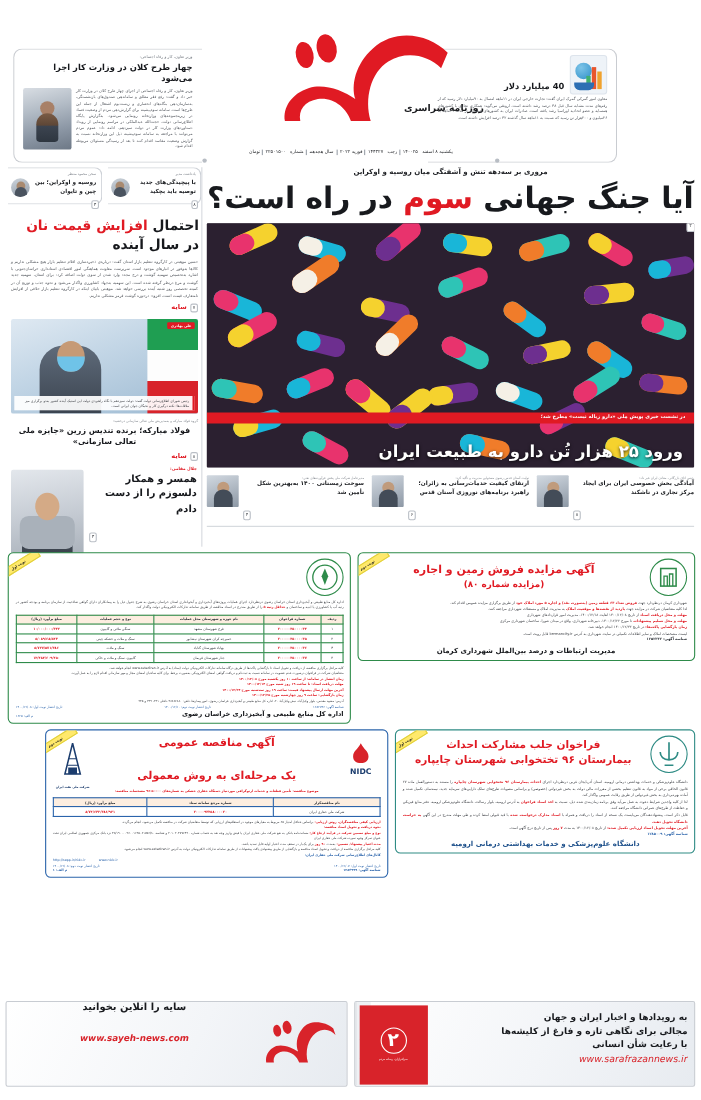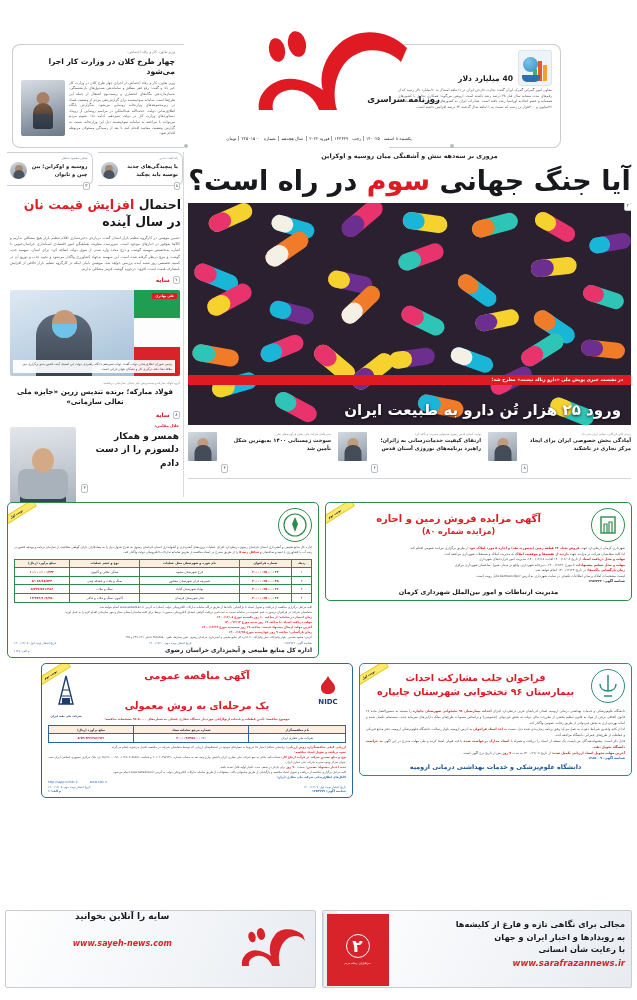--- a/index.html
+++ b/index.html
@@ -178,21 +178,21 @@
   .banners { position:absolute; left:5px; top:910px; width:627px; display:flex; gap:6px; }
   .ban { flex:1; border:1px solid #c8ccd2; border-radius:2px; height:78px; position:relative; overflow:hidden;
       background:linear-gradient(115deg,#ffffff 0%,#f3f5f8 55%,#e7ebf0 100%); }
   .ban-red { background:#d8232a; width:62px; height:72px; position:absolute; left:4px; top:3px;
       display:flex; flex-direction:column; align-items:center; justify-content:center; }
   .ban-red .n { color:#fff; font-size:17px; font-weight:bold; border:1.4px solid #fff;
       border-radius:50%; width:24px; height:24px; display:flex; align-items:center; justify-content:center; }
   .ban-red .cap { color:#fff; font-size:2.6px; margin-top:4px; text-align:center; line-height:1.3; }
   .ban-txt { position:absolute; right:6px; top:7px; left:72px; text-align:right; }
   .ban-line { font-size:8.2px; font-weight:bold; color:#17191d; line-height:1.55; }
-  .ban-url { font-size:8.5px; font-weight:bold; color:#d8232a; font-style:italic; margin-top:2px;
+  .ban-url { font-size:8.5px; font-weight:normal; color:#d8232a; font-style:italic; margin-top:2px;
       direction:ltr; text-align:right; }
   .ban-side { position:absolute; left:0; top:0; bottom:0; width:14px; background:#eef1f4;
       border-left:1px solid #d6dade; display:flex; align-items:center; justify-content:center; }
   .ban-side span { writing-mode:vertical-rl; font-size:4px; color:#4a4e55; font-weight:bold; }
   .ban2-logo { position:absolute; right:8px; top:12px; width:70px; height:46px; }
   .ban2-txt { position:absolute; right:86px; left:10px; top:0; text-align:center; }
   .ban2-line { font-size:9px; font-weight:bold; color:#17191d; }
   .ban2-url { font-size:8px; font-weight:bold; color:#d8232a; font-style:italic; margin-top:18px; direction:ltr; }
 </style>
 </head>
@@ -507,21 +507,21 @@
         <div class="ad-body" style="margin-top:4px;">شهرداری کرمان درنظردارد جهت <b>فروش تعداد ۶۴ قطعه زمین (به‌صورت نقد) و اجاره ۵ مورد املاک خود</b> از طریق برگزاری مزایده عمومی اقدام کند.</div>
         <div class="ad-body">لذا کلیه متقاضیان شرکت در مزایده جهت <b>بازدید از نقشه‌ها و موقعیت املاک</b> به مدیریت املاک و مستغلات شهرداری مراجعه کنند.</div>
         <div class="ad-body"><b>مهلت و محل دریافت اسناد</b> از تاریخ ۱۴۰۰/۱۲/۰۸ لغایت ۱۴۰۰/۱۲/۱۸- مدیریت امور قراردادهای شهرداری</div>
         <div class="ad-body"><b>مهلت و محل تسلیم پیشنهادات</b> تا مورخ ۱۴۰۰/۱۲/۲۲- دبیرخانه شهرداری، واقع در میدان شورا، ساختمان شهرداری مرکزی</div>
         <div class="ad-body"><b>زمان بازگشایی پاکت‌ها:</b> در تاریخ ۱۴۰۰/۱۲/۲۳ انجام خواهد شد.</div>
         <div class="ad-body">لیست مشخصات املاک و سایر اطلاعات تکمیلی در سایت شهرداری به آدرس kermancity.ir قابل رویت است.</div>
         <div class="ad-body" style="font-weight:bold;color:#2b3036;">
           <span>شناسه آگهی:</span>
           <span>۱۲۵۲۳۴۲</span>
         </div>
-        <div class="ad-foot" style="font-size:6.4px; margin-top:3px;">مدیریت ارتباطات و امور بین‌الملل شهرداری کرمان</div>
+        <div class="ad-foot" style="font-size:6.4px; margin-top:3px;">مدیریت ارتباطات و درصد بین‌الملل شهرداری کرمان</div>
       </div>
 
       <div class="ad ad-green" style="width:312px; padding:5px 6px 4px 6px;">
         <div class="corner-tag">نوبت اول</div>
         <div class="ad-head-row">
           <div class="seal">
             <svg width="26" height="26" viewBox="0 0 26 26">
                 <circle cx="13" cy="13" r="11" fill="none" stroke="#2e8b4a" stroke-width="1.2"></circle>
                 <path d="M13 5 L16 12 L13 20 L10 12 Z" fill="#2e8b4a"></path>
               </svg>
@@ -684,22 +684,22 @@
   <div class="banners">
     <div class="ban">
       <div class="ban-side">
         <span>هر هفته دوشنبه‌ها</span>
       </div>
       <div class="ban-red">
         <div class="n">۲</div>
         <div class="cap">سرافرازان، رسانه مردم</div>
       </div>
       <div class="ban-txt">
+        <div class="ban-line">به رویدادها و اخبار ایران و جهان</div>
         <div class="ban-line">مجالی برای نگاهی تازه و فارغ از کلیشه‌ها</div>
-        <div class="ban-line">به رویدادها و اخبار ایران و جهان</div>
         <div class="ban-line">با رعایت شأن انسانی</div>
         <div class="ban-url">www.sarafrazannews.ir</div>
       </div>
     </div>
 
     <div class="ban">
       <div class="ban2-logo">
         <svg viewBox="0 0 70 46" width="70" height="46" aria-hidden="true">
           <path d="M66 12 C58 5, 44 4, 38 12 C32 19, 32 28, 34 33 C28 29, 20 26, 14 28 C7 31, 4 37, 5 43 L12 43 C11 38, 14 34, 20 33 C27 32, 33 37, 35 43 L43 43 C40 33, 43 21, 50 16 C57 11, 64 13, 68 18 Z" fill="#d8232a"></path>
           <ellipse cx="24" cy="11" rx="4" ry="6" fill="#d8232a" transform="rotate(-12 24 11)"></ellipse>

